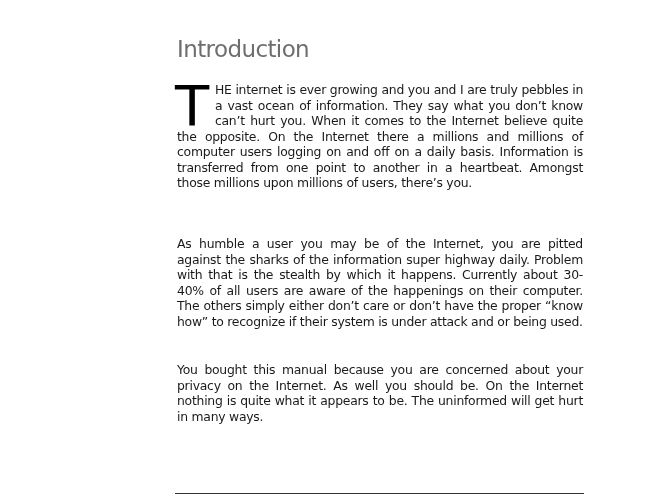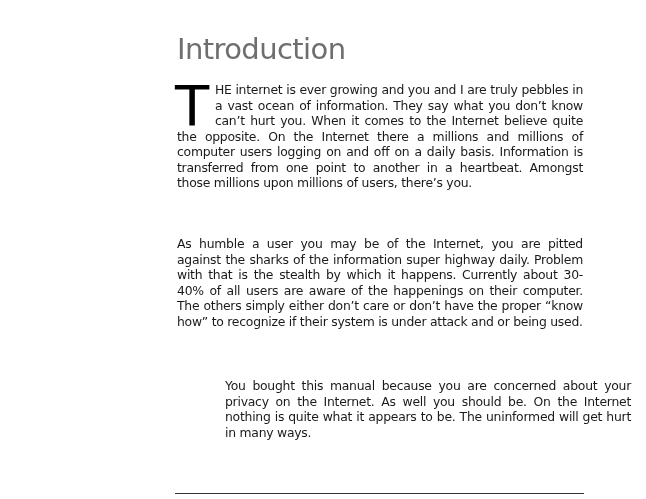--- a/index.html
+++ b/index.html
@@ -21,41 +21,41 @@
       width: 406px;
       height: 499px;
     }
     .title {
       position: absolute;
       left: 0;
       top: 34px;
       margin: 0;
       font-family: "DejaVu Sans", "Liberation Sans", sans-serif;
       font-weight: normal;
-      font-size: 29px;
+      font-size: 23px;
       letter-spacing: -0.6px;
       color: #6e6e6e;
       line-height: 30px;
       white-space: nowrap;
     }
     .para {
       position: absolute;
       left: 0;
       width: 406px;
       margin: 0;
       font-size: 12.4px;
       line-height: 15.5px;
       color: #1a1a1a;
       text-align: justify;
       letter-spacing: -0.25px;
       word-spacing: 0px;
     }
     .para.p1 { top: 82px; }
     .para.p2 { top: 236px; }
-    .para.p3 { top: 378px; margin-left: 48px; }
+    .para.p3 { top: 362px; }
     .dropcap {
       float: left;
       font-family: "DejaVu Sans", "Liberation Sans", sans-serif;
       font-size: 56px;
       line-height: 44px;
       height: 44px;
       margin: 2px 6px 0 -2px;
       padding-top: 0;
       color: #000000;
       font-weight: normal;

